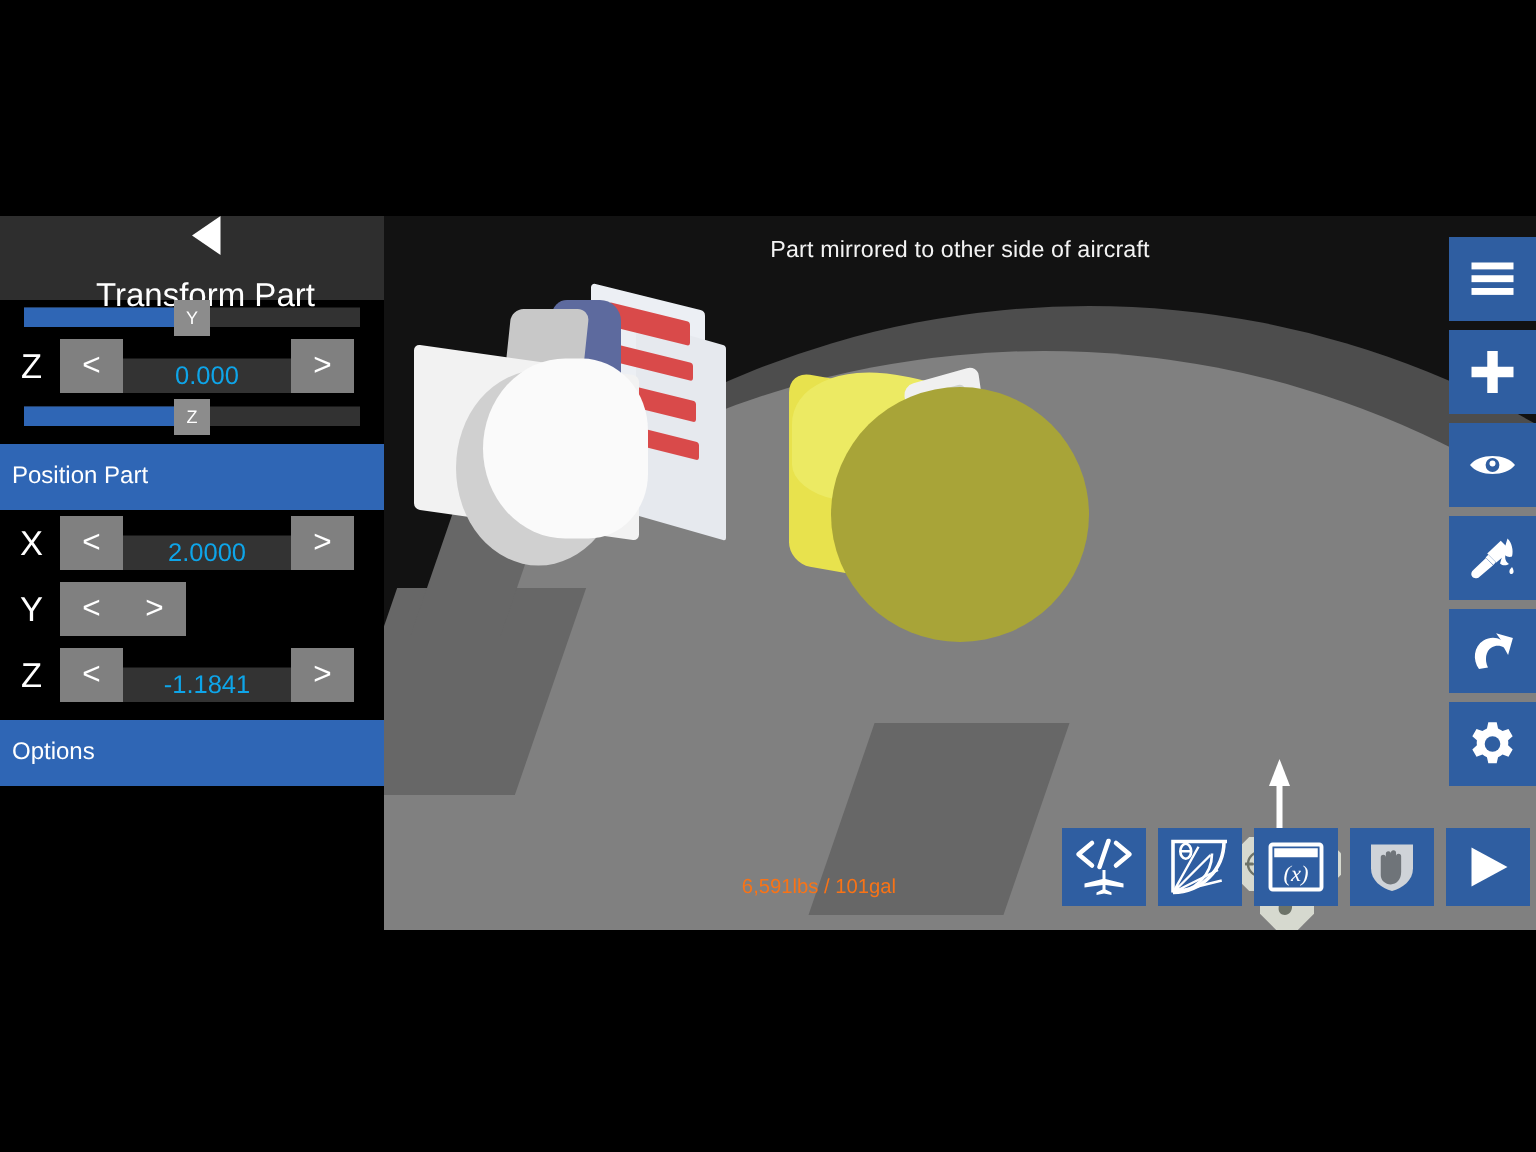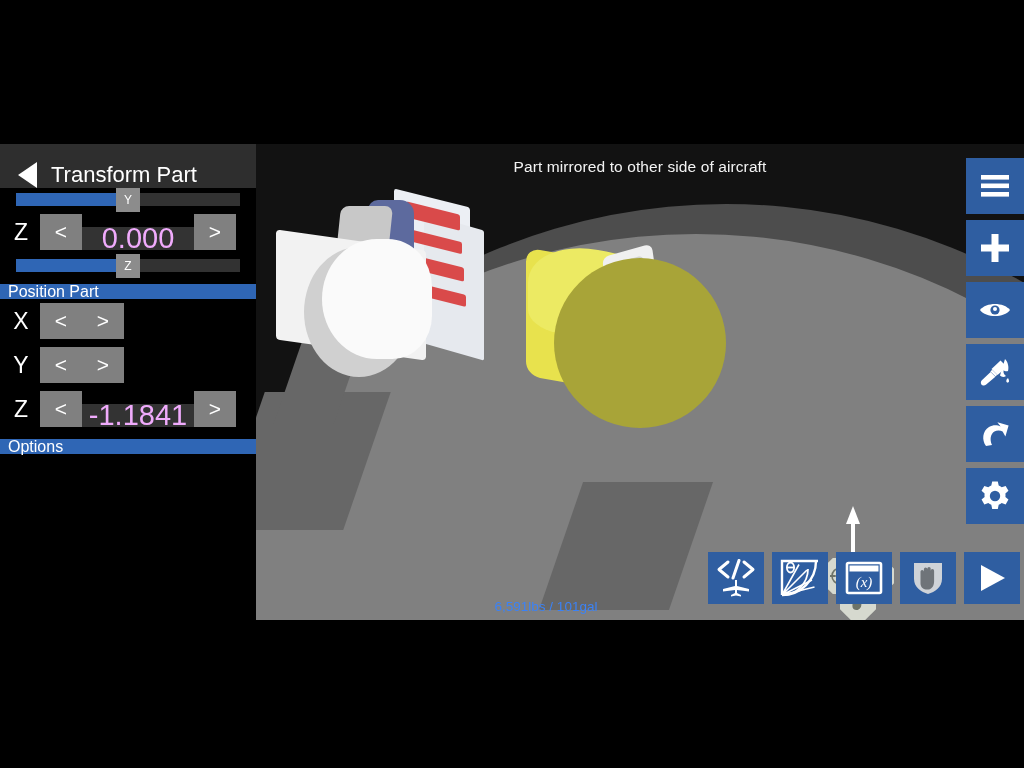--- a/index.html
+++ b/index.html
@@ -145,22 +145,22 @@
   .oct.rot   { left:44px; top:52px; }
   .oct.hand  { left:26px; top:78px; }
 
   
   #mirror-msg {
     position:absolute; left:0; top:14px; width:768px;
     text-align:center; color:#f3f3f3;
     font-size:15.5px; letter-spacing:.1px;
   }
   #fuel-readout {
-    position:absolute; left:0; top:455px; width:580px;
-    text-align:center; color:#3b82f6;
+    position:absolute; left:0; top:439px; width:580px;
+    text-align:center; color:#f97316;
     font-size:13.5px;
   }
 
   
   #right-toolbar {
     position:absolute; right:0; top:14px;
     width:62px; display:flex; flex-direction:column; gap:6px;
     align-items:flex-end;
   }
   .tool-btn {
@@ -182,22 +182,22 @@
   }
   .bbtn svg { display:block; }
 
   
   #sidebar {
     position:absolute; left:0; top:0;
     width:256px; height:476px;
     background:#000; overflow:hidden;
   }
   #panel-header {
-    height:44px; background:#2e2e2e;
-    display:flex; align-items:flex-end; gap:14px; padding-left:18px;
+    height:56px; background:#2e2e2e;
+    display:flex; align-items:center; gap:14px; padding-left:18px;flex-direction:column;
   }
   .back-tri {
     width:0; height:0;
     border-top:13px solid transparent; border-bottom:13px solid transparent;
     border-right:19px solid #fff; cursor:pointer;
   }
   #panel-title { color:#fff; font-size:22px; }
 
   .slider-row { padding:0 16px; height:22px; display:flex; align-items:center; }
   .slider {
@@ -219,31 +219,31 @@
   .spin-label {
     width:26px; text-align:center; color:#fff; font-size:23px;
   }
   .spin-group { flex:1; display:flex; height:36px; }
   .spin-arrow {
     width:42px; background:#808080; color:#fff;
     font-size:21px; display:flex; align-items:center; justify-content:center;
     cursor:pointer;
   }
   .spin-value {
-    flex:1; background:#333333; color:#f0abfc;
-    font-size:29px; display:flex; align-items:center; justify-content:center;margin-top:13px;
+    flex:1; background:#333333; color:#0ea5e9;
+    font-size:17px; display:flex; align-items:center; justify-content:center;margin-top:13px;
   }
 
   .blue-btn {
     margin:10px 20px 10px 16px; height:32px; background:#2f66b5;
     color:#fff; font-size:15px;
     display:flex; align-items:center; justify-content:center; cursor:pointer;
   }
   .section-bar {
-    margin-top:8px; height:15px; background:#2f66b5;
+    margin-top:8px; height:44px; background:#2f66b5;
     color:#fff; font-size:16px;
     display:flex; align-items:center; padding-left:8px;
   }
 </style>
 </head>
 <body>
 
 <div id="screen">
   <div id="app">
 
@@ -455,20 +455,21 @@
         </div>
       </div>
 
 
       <div class="section-bar">Position Part</div>
 
       <div class="spin-row">
         <div class="spin-label">X</div>
         <div class="spin-group">
           <div class="spin-arrow">&lt;</div>
+          <div class="spin-value">2.0000</div>
           <div class="spin-arrow">&gt;</div>
         </div>
       </div>
 
       <div class="spin-row">
         <div class="spin-label">Y</div>
         <div class="spin-group">
           <div class="spin-arrow">&lt;</div>
           <div class="spin-arrow">&gt;</div>
         </div>

